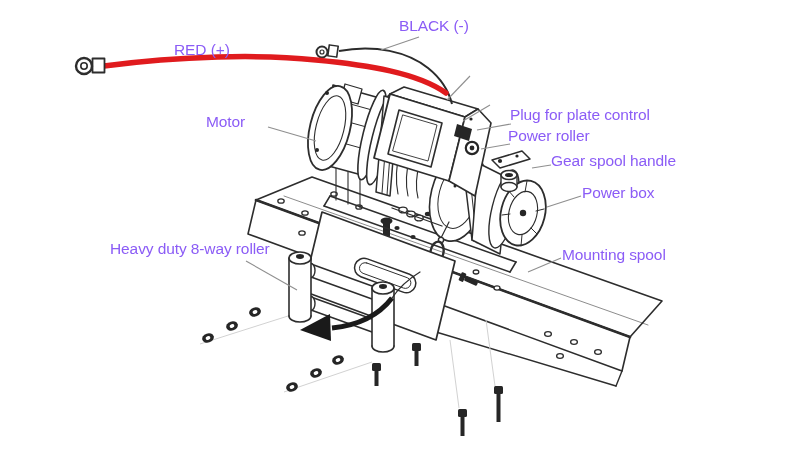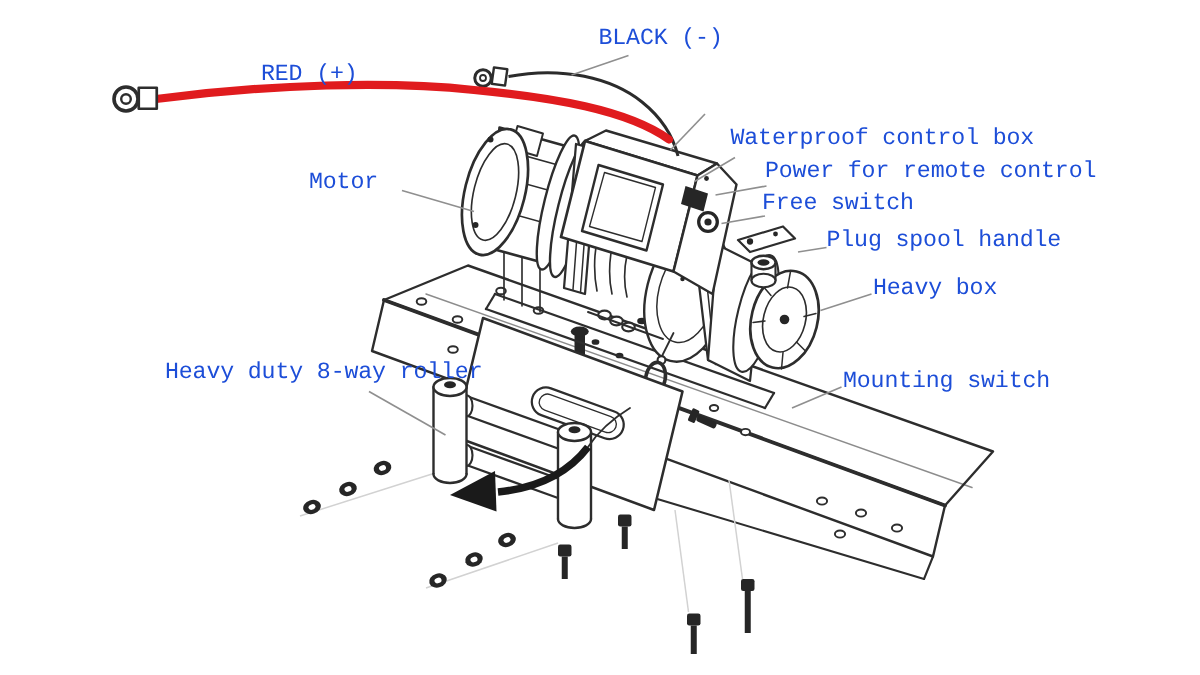--- a/index.html
+++ b/index.html
@@ -1,19 +1,19 @@
 <!DOCTYPE html>
 <html><head>
 <meta charset="utf-8">
 <style>
   html,body{margin:0;padding:0;background:#ffffff;}
   .stage{position:relative;width:800px;height:450px;background:#ffffff;overflow:hidden;
          font-family:"Liberation Sans",sans-serif;}
   .stage svg{position:absolute;left:0;top:0;}
-  .lbl{position:absolute;font-size:15.5px;line-height:17px;color:#1d4ed8;white-space:nowrap;letter-spacing:-0.1px;font-family:Liberation Mono, monospace;}
+  .lbl{position:absolute;font-size:15.5px;line-height:17px;color:#8b5cf6;white-space:nowrap;letter-spacing:-0.1px;}
   .ink{stroke:#2d2d2d;fill:none;stroke-linejoin:round;stroke-linecap:round;}
   .wht{fill:#ffffff;}
   .drk{fill:#262626;stroke:none;}
   .leader{stroke:#8f8f8f;stroke-width:1.1;}
   .faint{stroke:#d2d2d2;stroke-width:1;}
 </style>
 </head>
 <body>
 
 <div class="stage">
@@ -255,21 +255,20 @@
     <line class="leader" x1="551" y1="165" x2="532" y2="168"></line>
     <line class="leader" x1="581" y1="196" x2="547" y2="207"></line>
     <line class="leader" x1="561" y1="258" x2="528" y2="272"></line>
     <line class="leader" x1="268" y1="127" x2="316" y2="141"></line>
     <line class="leader" x1="246" y1="261" x2="297" y2="290"></line>
   </g>
 </svg>
 
   <div class="lbl" style="left:174px;top:41px">RED (+)</div>
   <div class="lbl" style="left:399px;top:17px">BLACK (-)</div>
-  <div class="lbl" style="left:487px;top:84px">Waterproof control box</div>
-  <div class="lbl" style="left:510px;top:106px">Power for remote control</div>
-  <div class="lbl" style="left:508px;top:127px">Free switch</div>
+  <div class="lbl" style="left:510px;top:106px">Plug for plate control</div>
+  <div class="lbl" style="left:508px;top:127px">Power roller</div>
   <div class="lbl" style="left:206px;top:113px">Motor</div>
-  <div class="lbl" style="left:551px;top:152px">Plug spool handle</div>
-  <div class="lbl" style="left:582px;top:184px">Heavy box</div>
-  <div class="lbl" style="left:562px;top:246px">Mounting switch</div>
+  <div class="lbl" style="left:551px;top:152px">Gear spool handle</div>
+  <div class="lbl" style="left:582px;top:184px">Power box</div>
+  <div class="lbl" style="left:562px;top:246px">Mounting spool</div>
   <div class="lbl" style="left:110px;top:240px">Heavy duty 8-way roller</div>
 </div>
 
 </body></html>

